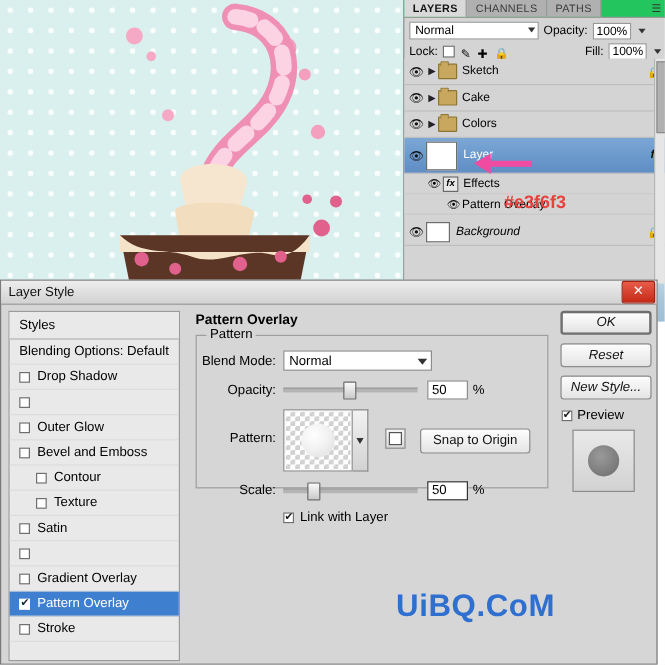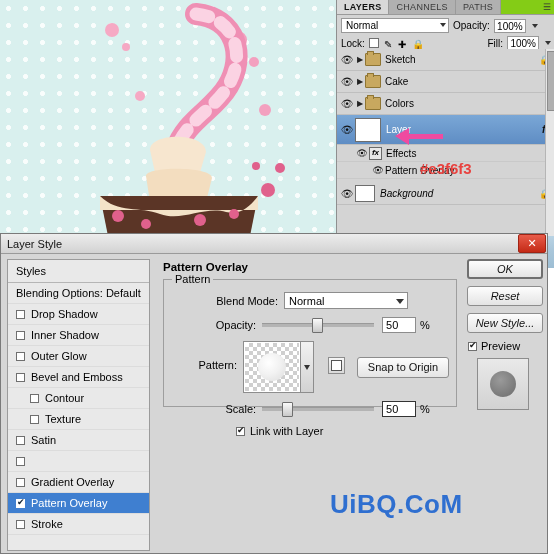--- a/index.html
+++ b/index.html
@@ -41,21 +41,21 @@
   
   .layers-panel {
     position: absolute; left: 336px; top: 0; width: 218px; height: 236px;
     background: #d4d4d4;
     border-left: 1px solid #8f8f8f;
     font-size: 10px;
     color: #000;
   }
   .panel-tabs {
     height: 14px; display: flex; align-items: stretch;
-    background: #84cc16;
+    background: #22c55e;
     border-bottom: 1px solid #9a9a9a;
   }
   .panel-tab {
     padding: 0 7px; font-size: 9px; line-height: 14px;
     color: #111; border-right: 1px solid #9a9a9a;
     background: #c6c6c6;
     letter-spacing: .3px;
   }
   .panel-tab.active { background: #d9d9d9; font-weight: bold; }
   .panel-tab.ghost { background: #b0b0b0; color:#3a3a3a; }
@@ -209,21 +209,21 @@
   }
   .sect-title { font-size: 11.5px; font-weight: bold; margin: 2px 0 4px 6px; }
   .group-box {
     position: absolute; left: 6px; top: 20px; width: 292px; height: 126px;
     border: 1px solid #9e9e9e; background: #d6d6d6;
   }
   .group-label {
     position: absolute; left: 8px; top: -7px; background:#d6d6d6;
     padding: 0 3px; font-size: 11px;
   }
-  .frow { display:flex; align-items:center; margin: 0 0 8px 0; justify-content: center; }
+  .frow { display:flex; align-items:center; margin: 0 0 8px 0; }
   .flabel { width: 66px; text-align: right; font-size: 11px; padding-right: 6px; }
   .sel {
     position: relative; width: 124px; height: 17px; background: #fff;
     border: 1px solid #8d8d8d; font-size: 11px; line-height: 16px; padding-left: 4px;
     box-sizing: border-box;
   }
   .sel .arrow {
     position: absolute; right: 3px; top: 6px; width: 0; height: 0;
     border-left: 4px solid transparent; border-right: 4px solid transparent;
     border-top: 5px solid #333;
@@ -468,21 +468,20 @@
 
         <div class="styles-item">
           <span>Blending Options: Default</span>
         </div>
         <div class="styles-item">
           <span class="cb"></span>
           <span>Drop Shadow</span>
         </div>
         <div class="styles-item">
           <span class="cb"></span>
-          <span>Inner Shadow</span>
         </div>
         <div class="styles-item">
           <span class="cb"></span>
           <span>Outer Glow</span>
         </div>
         <div class="styles-item">
           <span class="cb"></span>
           <span>Bevel and Emboss</span>
         </div>
         <div class="styles-item sub">

